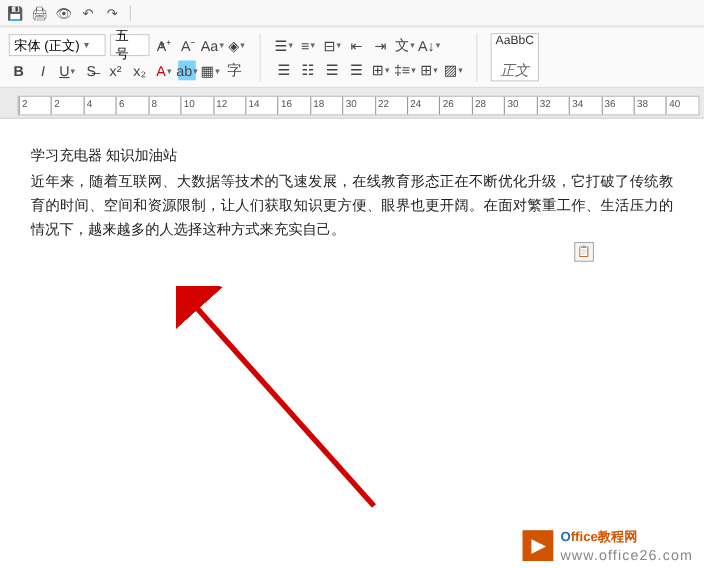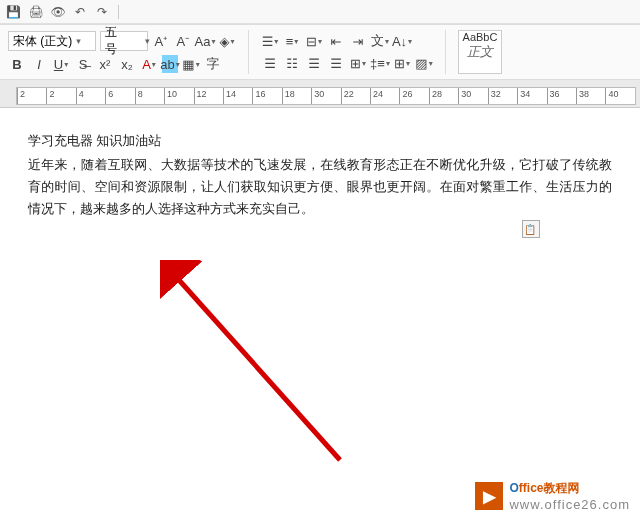--- a/index.html
+++ b/index.html
@@ -15,25 +15,25 @@
     .menu-spacer { flex: 1; }
     .search-box { display: flex; align-items: center; gap: 4px; padding: 0 8px; color: #555; }
     .search-icon-end { margin-left: 12px; color: #555; }
     
     .ribbon { height: 56px; background: #fafafa; border-top: 1px solid #ddd; border-bottom: 1px solid #ddd; display: flex; align-items: center; padding: 4px 8px; gap: 8px; }
     .ribbon-group { display: flex; flex-direction: column; gap: 4px; }
     .ribbon-row { display: flex; align-items: center; gap: 4px; }
     .combo { background: #fff; border: 1px solid #ccc; height: 20px; display: flex; align-items: center; padding: 0 4px; font-size: 12px; }
     .combo .dd { margin-left: 4px; color: #666; font-size: 9px; }
     .font-combo { width: 88px; }
-    .size-combo { width: 48px; gap: 24px; }
+    .size-combo { width: 36px; gap: 24px; }
     .ribbon-btn { width: 18px; height: 18px; display: flex; align-items: center; justify-content: center; color: #444; cursor: pointer; font-size: 13px; }
     .ribbon-btn.dd::after { content: "▾"; font-size: 8px; margin-left: 1px; color: #666; }
     .ribbon-sep { width: 1px; height: 44px; background: #ddd; margin: 0 4px; }
-    .style-preview { width: 44px; height: 44px; border: 1px solid #ccc; background: #fff; display: flex; flex-direction: column; align-items: center; justify-content: flex-start; font-size: 11px; color: #333; }
+    .style-preview { width: 44px; height: 44px; border: 1px solid #ccc; background: #fff; display: flex; flex-direction: column; align-items: center; justify-content: space-between; font-size: 11px; color: #333; }
     .style-preview .sub { font-size: 13px; color: #666; font-style: italic; }
     
     .ruler-area { height: 28px; background: #eaeaea; border-bottom: 1px solid #ccc; position: relative; display: flex; align-items: flex-end; }
     .ruler { height: 18px; background: #fff; border: 1px solid #bbb; flex: 1; margin: 0 4px 2px 16px; position: relative; font-size: 9px; color: #555; }
     .ruler-ticks { position: absolute; inset: 0; display: flex; }
     .tick-major { flex: 1; border-left: 1px solid #999; position: relative; }
     .tick-major span { position: absolute; top: 1px; left: 2px; }
     
     .document { background: #fff; padding: 22px 28px; font-size: 13px; line-height: 1.7; color: #222; font-family: "SimSun", serif; height: 310px; position: relative; }
     .doc-title { font-size: 13px; margin-bottom: 2px; }

